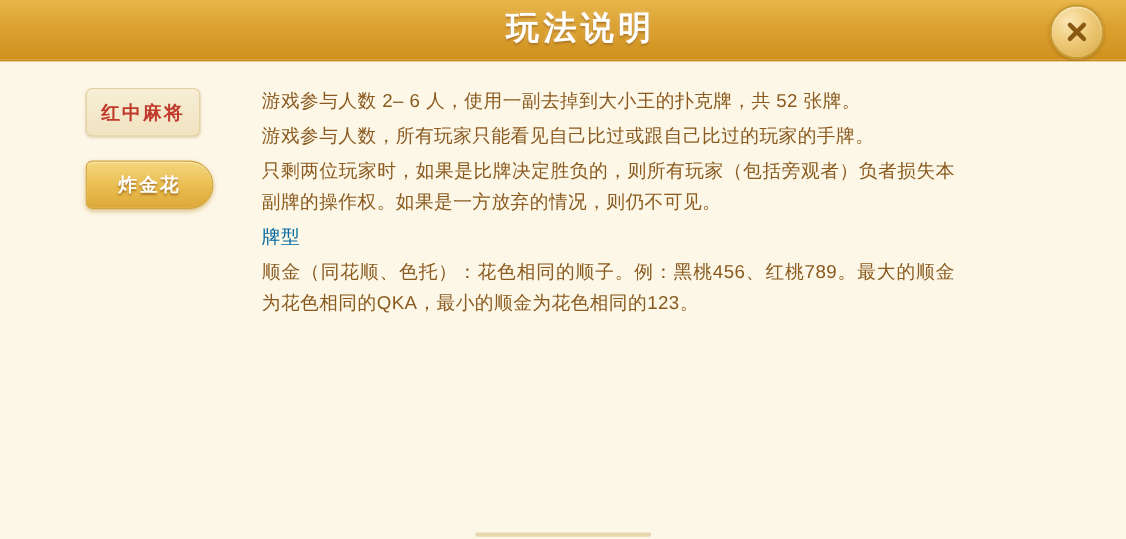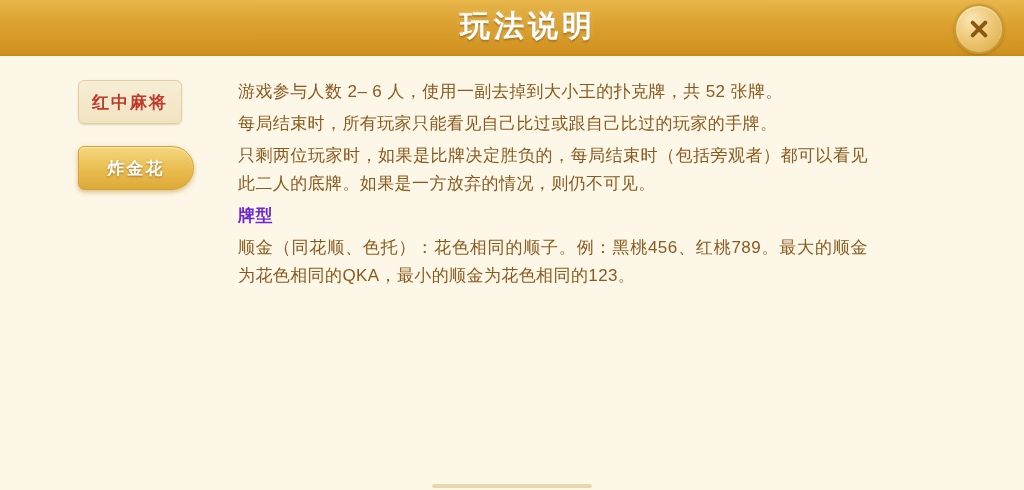--- a/index.html
+++ b/index.html
@@ -129,22 +129,22 @@
   }
   .content p {
     margin: 0 0 4px 0;
     font-size: 17px;
     line-height: 28px;
     color: #8a5a1e;
     letter-spacing: 0.4px;
     text-align: justify;
   }
   .content p.section {
-    font-weight: bold;
-    color: #6d28d9;
+    font-weight: normal;
+    color: #0369a1;
   }
   .scroll-hint {
     position: absolute;
     left: 432px;
     top: 484px;
     width: 160px;
     height: 4px;
     background: #e8d7ad;
     border-radius: 2px;
   }
@@ -161,22 +161,22 @@
 
   <div class="body">
 
     <div class="sidebar">
       <div class="tab">红中麻将</div>
       <div class="tab active">炸金花</div>
     </div>
 
     <div class="content">
       <p>游戏参与人数 2– 6 人，使用一副去掉到大小王的扑克牌，共 52 张牌。</p>
-      <p>每局结束时，所有玩家只能看见自己比过或跟自己比过的玩家的手牌。</p>
-      <p>只剩两位玩家时，如果是比牌决定胜负的，每局结束时（包括旁观者）都可以看见此二人的底牌。如果是一方放弃的情况，则仍不可见。</p>
+      <p>游戏参与人数，所有玩家只能看见自己比过或跟自己比过的玩家的手牌。</p>
+      <p>只剩两位玩家时，如果是比牌决定胜负的，则所有玩家（包括旁观者）负者损失本副牌的操作权。如果是一方放弃的情况，则仍不可见。</p>
       <p class="section">牌型</p>
       <p>顺金（同花顺、色托）：花色相同的顺子。例：黑桃456、红桃789。最大的顺金为花色相同的QKA，最小的顺金为花色相同的123。</p>
 
     </div>
 
   </div>
 
   <div class="scroll-hint"></div>
 
 </div>

